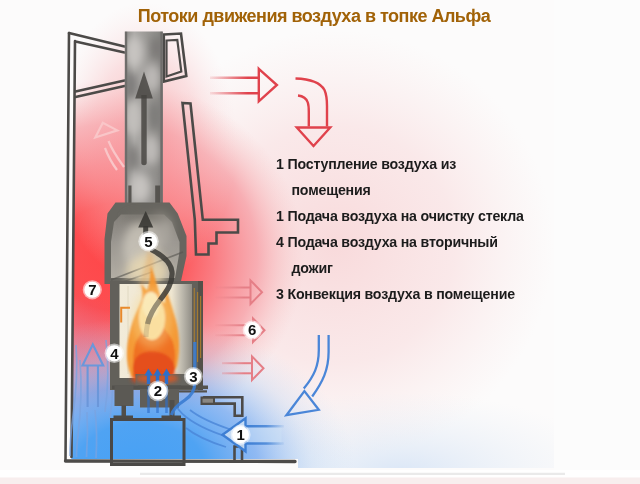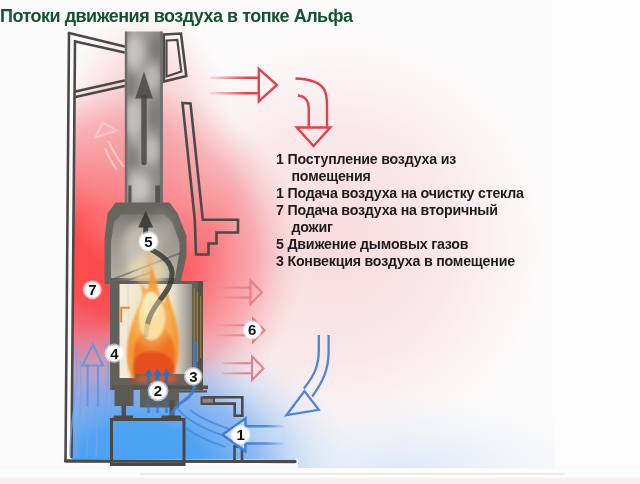--- a/index.html
+++ b/index.html
@@ -1,18 +1,18 @@
 <!DOCTYPE html>
 <html><head><meta charset="utf-8">
 <style>
 html,body{margin:0;padding:0}
 #c{position:relative;width:640px;height:484px;background:#fff;overflow:hidden;font-family:"Liberation Sans",sans-serif}
 #c svg{position:absolute;left:0;top:0}
-.title{position:absolute;left:0;top:6px;width:628px;font-size:18px;font-weight:bold;color:#14532d;letter-spacing:-0.5px}
-.legend{position:absolute;left:276px;top:151px;width:252px;font-size:14.2px;font-weight:bold;color:#1c1c1c;line-height:17px;letter-spacing:-0.2px}
+.title{position:absolute;left:0;top:6px;width:628px;text-align:center;font-size:18px;font-weight:bold;color:#a16207;letter-spacing:-0.5px}
+.legend{position:absolute;left:276px;top:151px;width:252px;font-size:14.2px;font-weight:bold;color:#1c1c1c;line-height:26px;letter-spacing:-0.2px}
 .legend .li{padding-left:15.5px;text-indent:-15.5px}
 </style></head>
 <body>
 <div id="c">
 <svg width="640" height="484" viewBox="0 0 640 484">
 <defs>
   <radialGradient id="redg" cx="0" cy="0" r="1" gradientUnits="userSpaceOnUse" gradientTransform="translate(115,257) scale(190,178)">
     <stop offset="0" stop-color="#fe4749"></stop>
     <stop offset="0.3" stop-color="#fd4e51"></stop>
     <stop offset="0.52" stop-color="#fa787e" stop-opacity="0.97"></stop>
@@ -298,16 +298,15 @@
   <text x="158" y="396.2">2</text>
   <text x="193.3" y="381.7">3</text>
   <text x="252.2" y="335.3">6</text>
   <text x="240.6" y="440">1</text>
 </g>
 </svg>
 <div class="title">Потоки движения воздуха в топке Альфа</div>
 <div class="legend">
   <div class="li">1 Поступление воздуха из помещения</div>
   <div class="li">1 Подача воздуха на очистку стекла</div>
-  <div class="li">7 Подача воздуха на вторичный дожиг</div>
-  <div class="li">5 Движение дымовых газов</div>
+  <div class="li">4 Подача воздуха на вторичный дожиг</div>
   <div class="li">3 Конвекция воздуха в помещение</div>
 </div>
 </div>
 </body></html>

